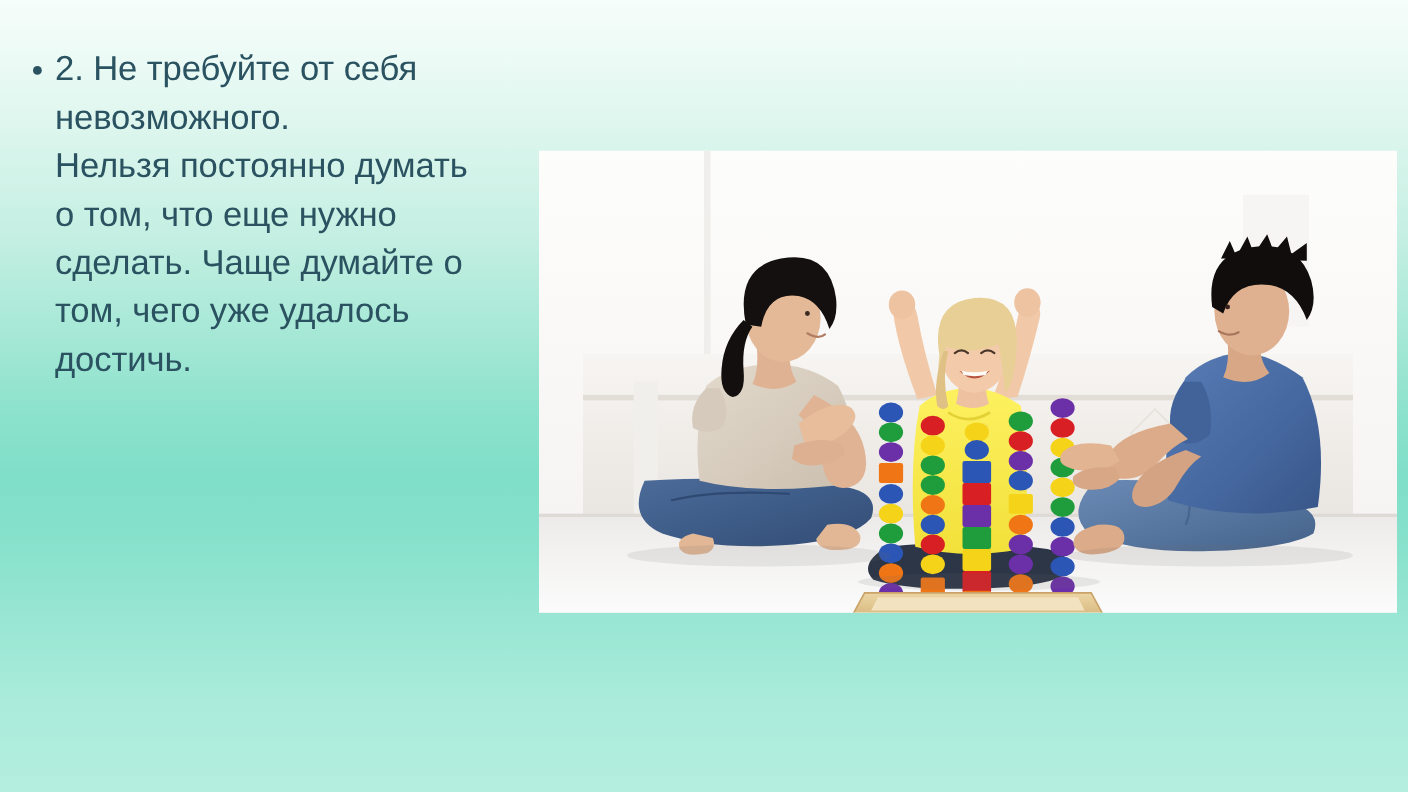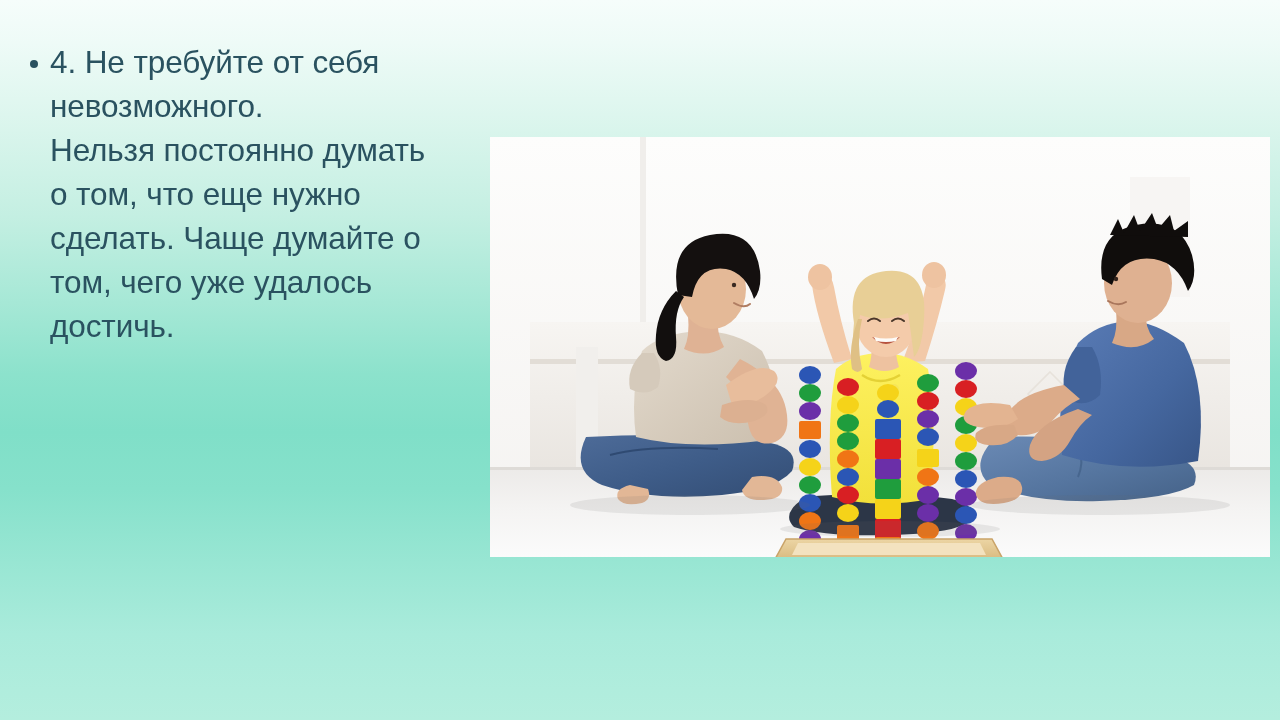--- a/index.html
+++ b/index.html
@@ -53,21 +53,21 @@
     background:#fbfafa;
   }
   .photo svg{ display:block; width:100%; height:100%; }
 </style>
 </head>
 <body>
 
 <div class="text-block">
   <div class="bullet-row">
     <span class="bullet-dot"></span>
-    <div class="body-text">4. Не требуйте от себя невозможного.
+    <div class="body-text">2. Не требуйте от себя невозможного.
 Нельзя постоянно думать о том, что еще нужно сделать. Чаще думайте о том, чего уже удалось достичь.</div>
   </div>
 </div>
 
 <div class="photo">
   <svg viewBox="0 0 780 420" preserveAspectRatio="none">
     <defs>
       <linearGradient id="wallG" x1="0" y1="0" x2="0" y2="1">
         <stop offset="0%" stop-color="#fdfdfc"></stop>
         <stop offset="100%" stop-color="#f4f2f0"></stop>

